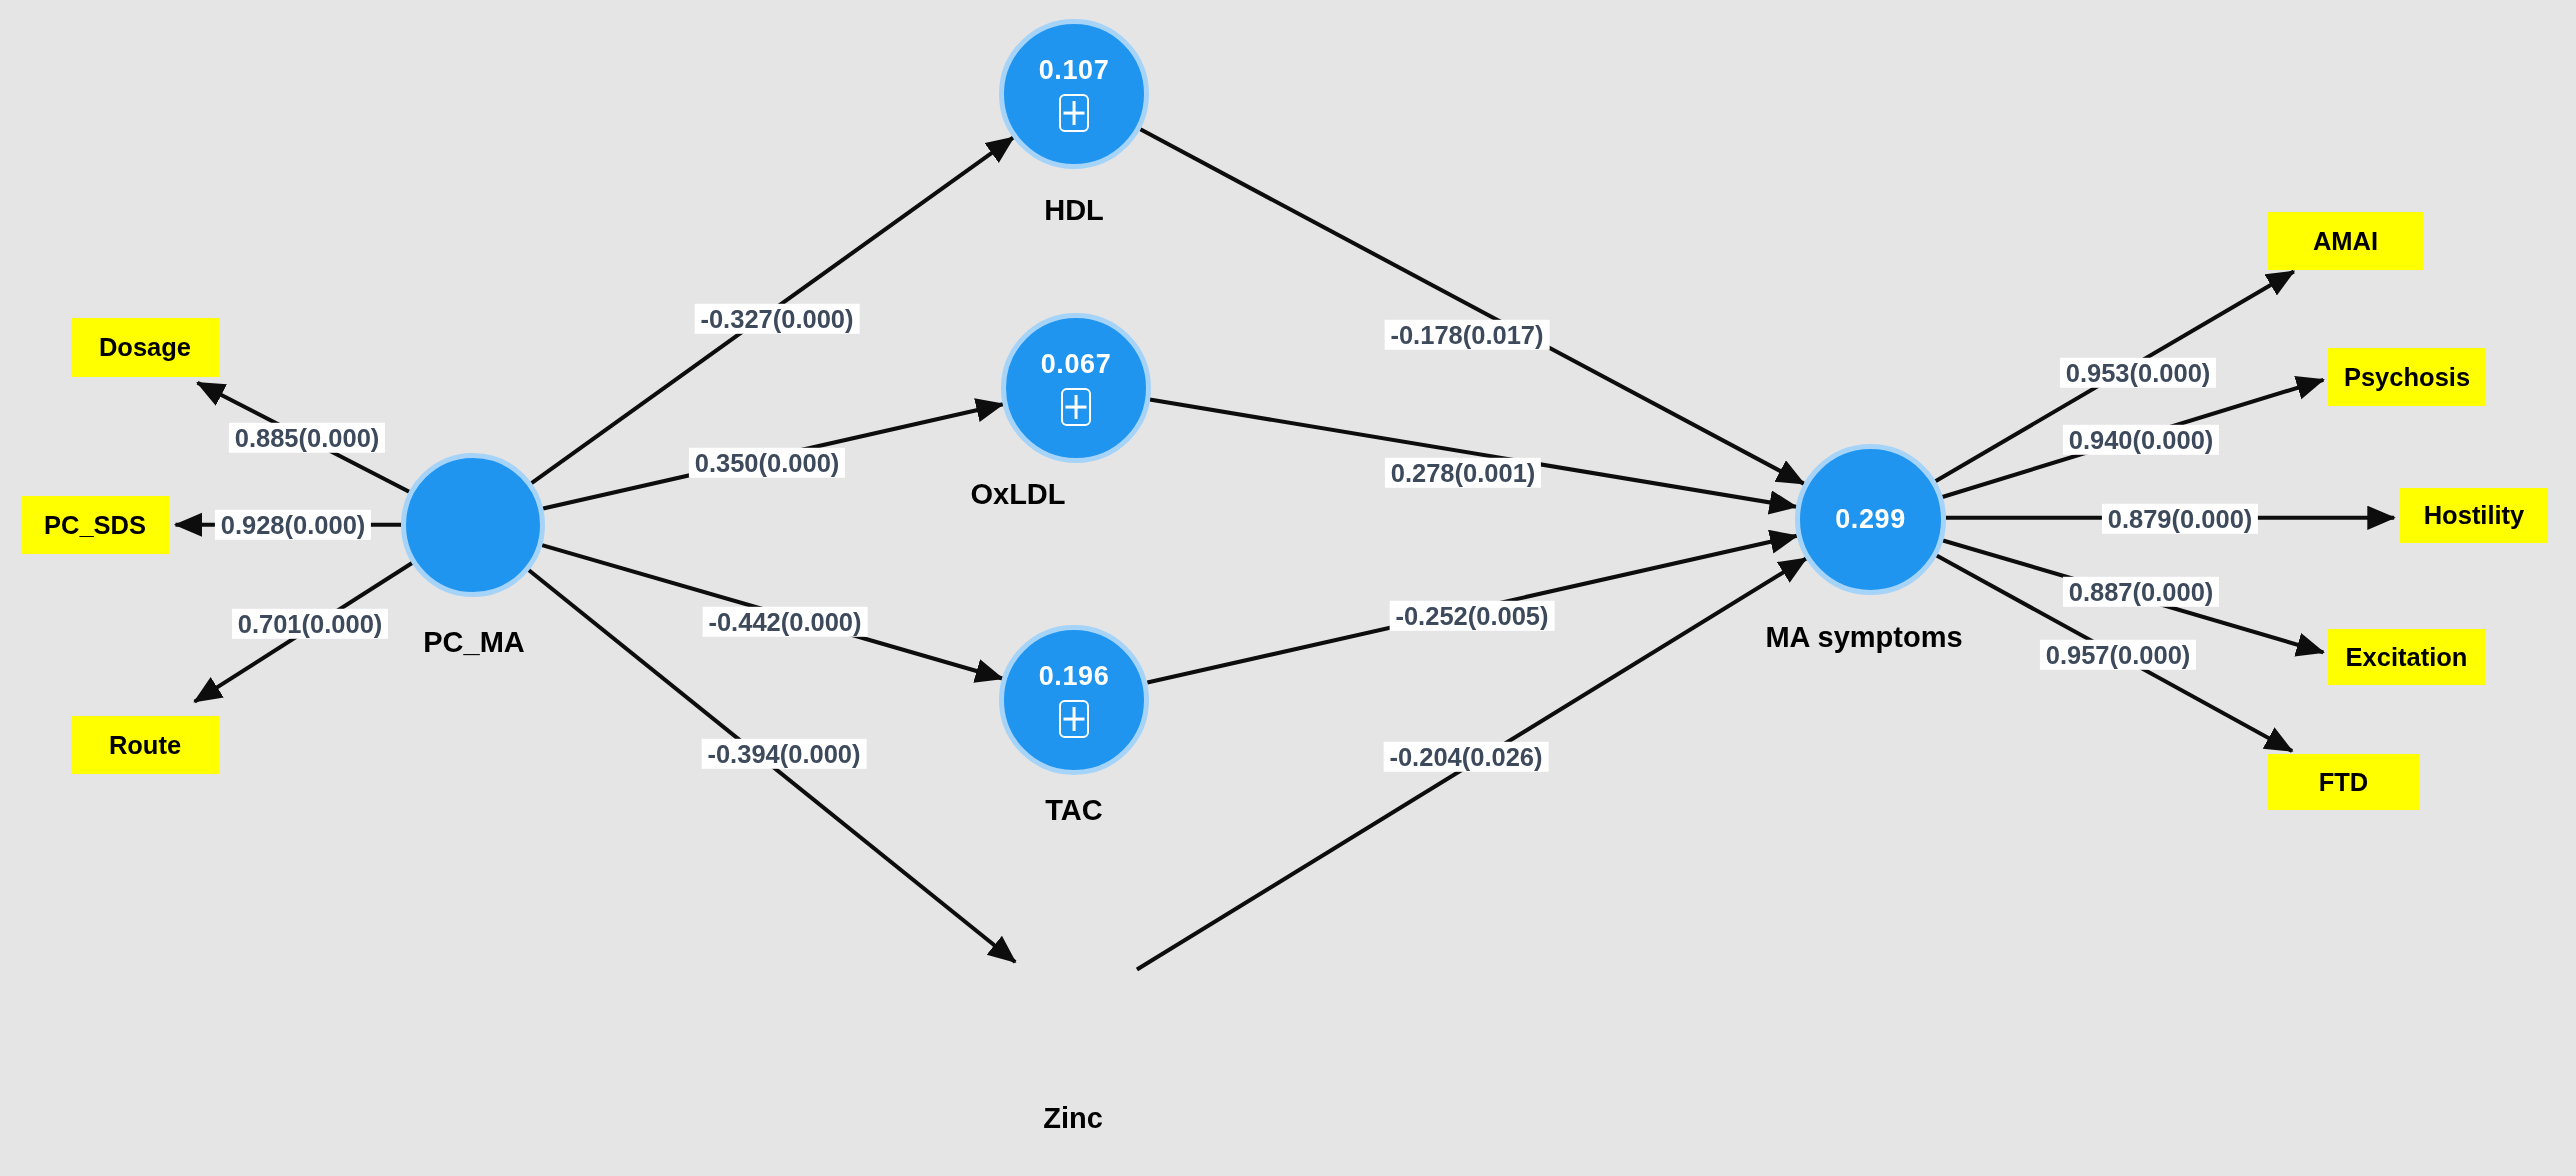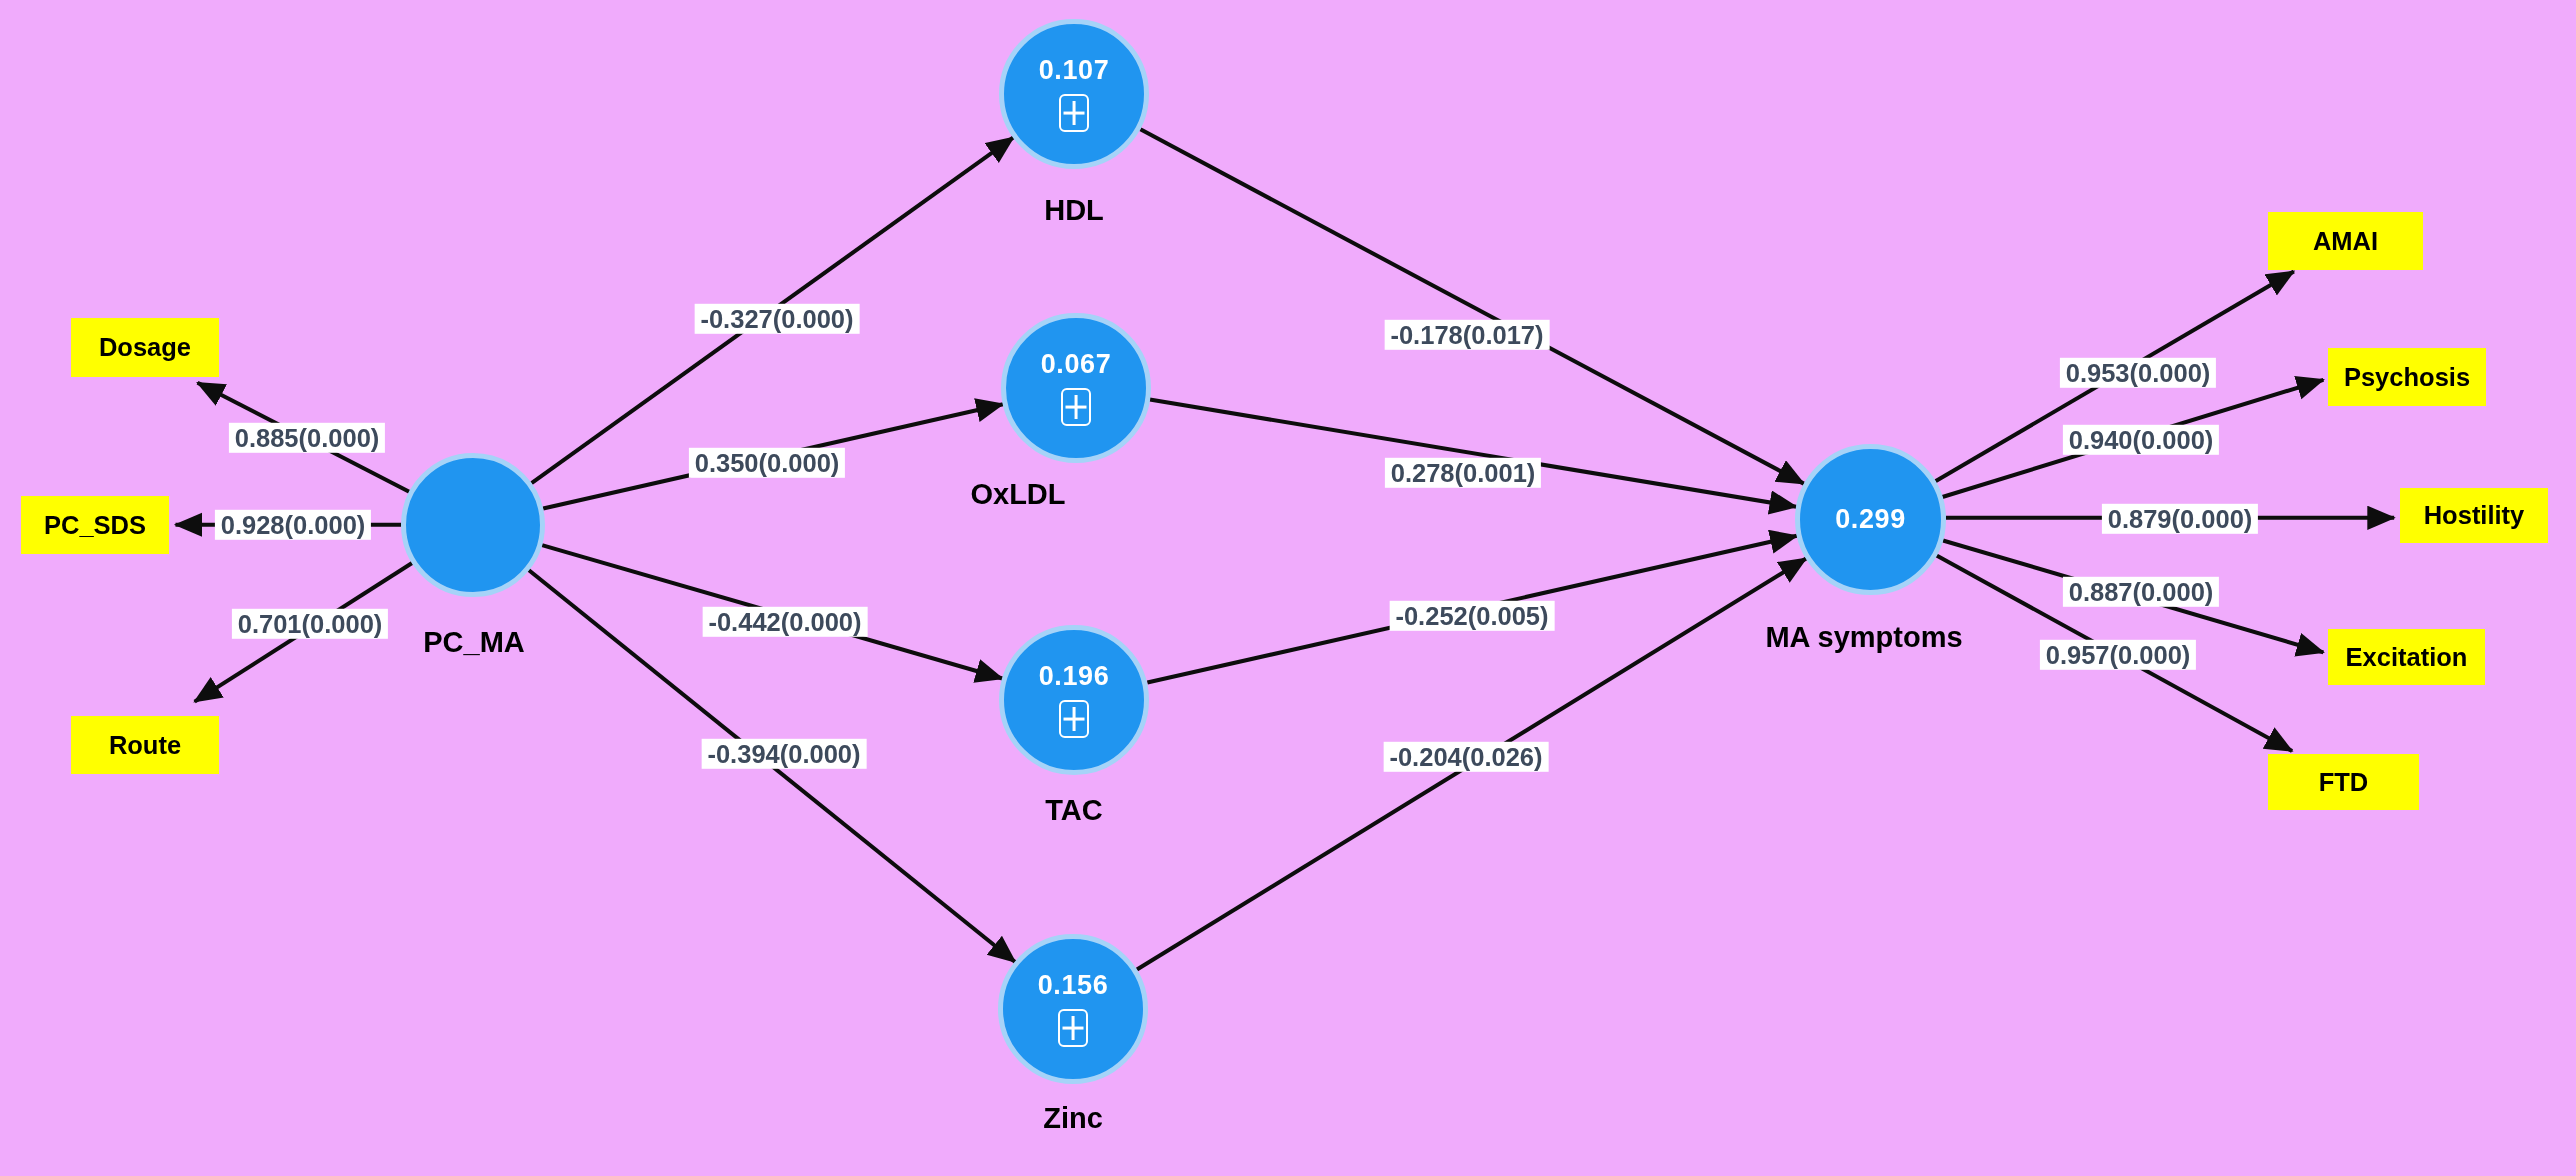--- a/index.html
+++ b/index.html
@@ -5,21 +5,21 @@
   html, body {
     margin: 0;
     padding: 0;
     background: #ffffff;
     font-family: "Liberation Sans", sans-serif;
   }
   .canvas {
     position: relative;
     width: 2576px;
     height: 1176px;
-    background: #f0abfc;
+    background: #e5e5e5;
     overflow: hidden;
   }
   .edges-svg {
     position: absolute;
     left: 0; top: 0;
     width: 2576px;
     height: 1176px;
   }
   .edges-svg line {
     stroke: #0d0d0d;
@@ -137,24 +137,20 @@
   <div class="latent with-plus" style="left:1001px; top:313px; width:150px; height:150px;">
     <div class="value">0.067</div>
     <div class="plus-box"></div>
   </div>
 
   <div class="latent with-plus" style="left:999px; top:625px; width:150px; height:150px;">
     <div class="value">0.196</div>
     <div class="plus-box"></div>
   </div>
 
-  <div class="latent with-plus" style="left:998px; top:934px; width:150px; height:150px;">
-    <div class="value">0.156</div>
-    <div class="plus-box"></div>
-  </div>
 
   <div class="latent" style="left:1795px; top:444px; width:151px; height:151px;justify-content:center;">
     <div class="value">0.299</div>
   </div>
 
   <div class="node-label" style="left:474px;  top:642px;">PC_MA</div>
   <div class="node-label" style="left:1074px; top:210px;">HDL</div>
   <div class="node-label" style="left:1018px; top:494px;">OxLDL</div>
   <div class="node-label" style="left:1074px; top:810px;">TAC</div>
   <div class="node-label" style="left:1073px; top:1118px;">Zinc</div>

